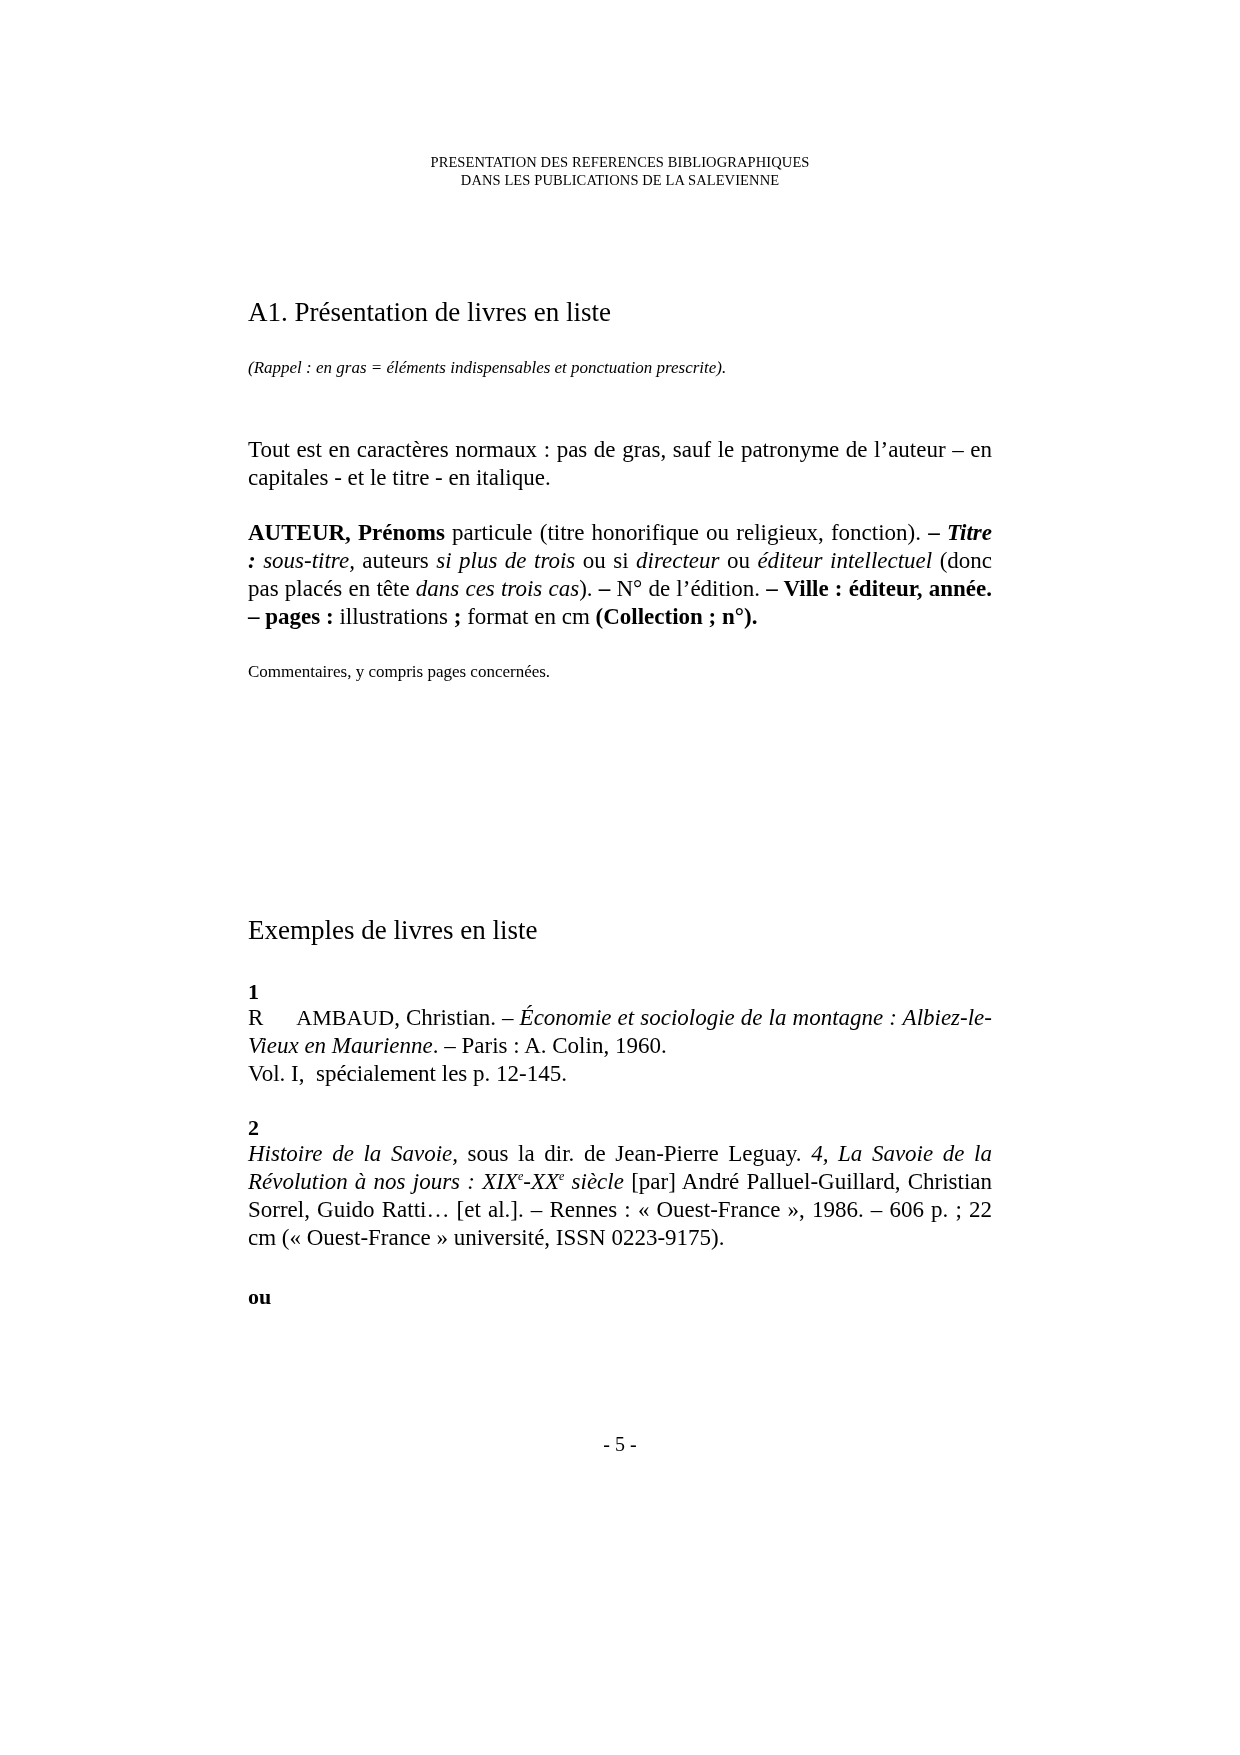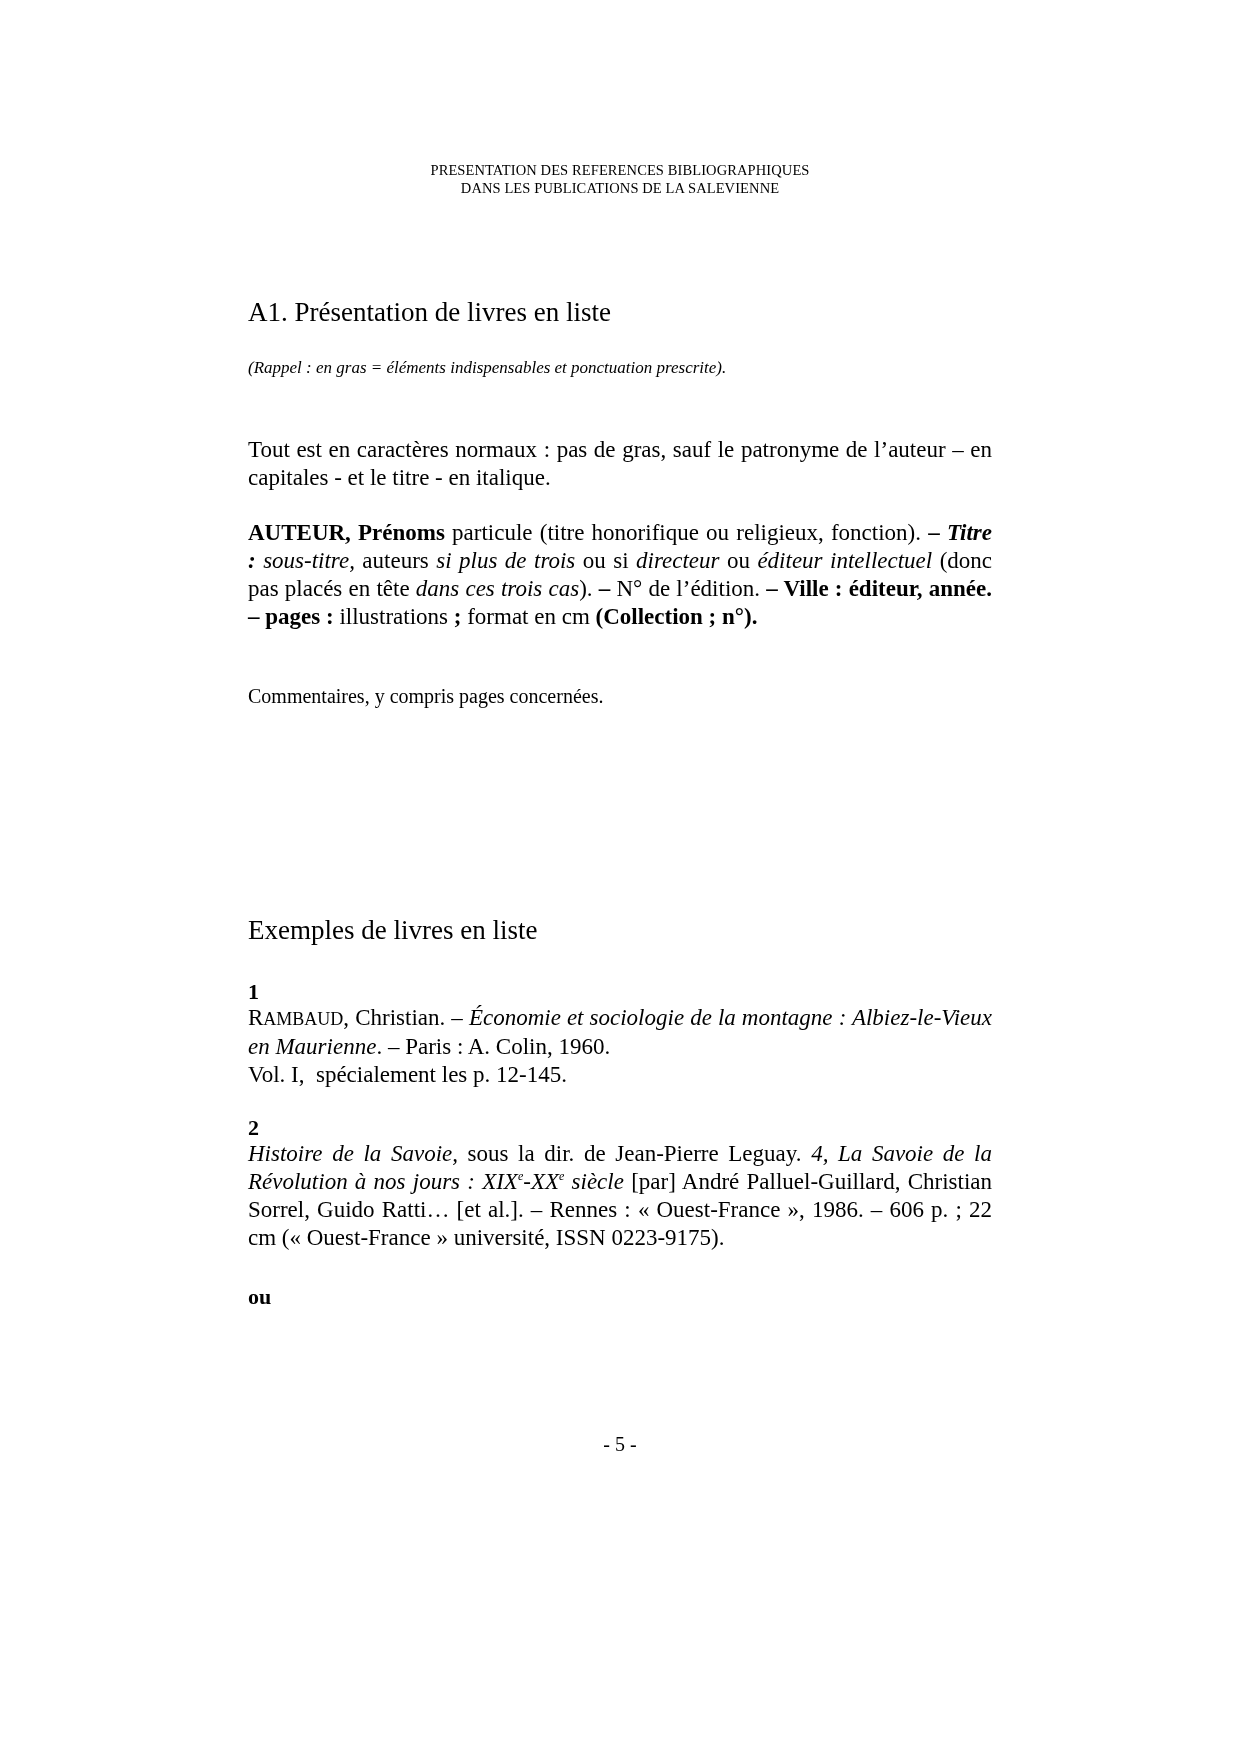--- a/index.html
+++ b/index.html
@@ -1,42 +1,42 @@
 <!DOCTYPE html>
 <html><head>
 <meta charset="utf-8">
 <style>
   html, body { margin: 0; padding: 0; background: #ffffff; }
   body { width: 1240px; height: 1755px; position: relative; overflow: hidden;
          font-family: "Liberation Serif", "DejaVu Serif", serif; color: #000; }
   .page { position: absolute; left: 0; top: 0; width: 1240px; height: 1755px; }
   .running-header { position: absolute; top: 153px; left: 0; width: 1240px; text-align: center;
-                    font-size: 14.5px; line-height: 18px; letter-spacing: 0.1px; margin-top: 8px; }
+                    font-size: 14.5px; line-height: 18px; letter-spacing: 0.1px; }
   .col { position: absolute; left: 248px; width: 744px; }
   .h1 { font-weight: normal; font-size: 27px; line-height: 32px; top: 296px; }
   .rappel { top: 357px; font-style: italic; font-size: 17px; line-height: 22px; }
   .para { font-size: 23px; line-height: 28px; text-align: justify; }
   .p-intro { top: 436px; font-family: Liberation Serif, serif; }
   .p-format { top: 519px; }
-  .comment-small { font-size: 20px; line-height: 22px; margin-top: 24px; }
+  .comment-small { font-size: 17px; line-height: 22px; }
   .c1 { top: 661px; }
   .nb { top: 708px; font-size: 17px; line-height: 23px; text-align: justify; }
   .nb .it { font-style: italic; }
   .h2 { top: 914px; font-size: 27px; line-height: 32px; }
   .num { font-weight: bold; font-size: 22px; line-height: 28px; }
   .n1 { top: 978px; }
   .e1 { top: 1004px; }
   .n2 { top: 1114px; }
   .e2 { top: 1140px; }
   .ou { top: 1283px; }
   .e3 { top: 1309px; }
   .it { font-style: italic; }
   .b { font-weight: bold; }
   .bi { font-weight: bold; font-style: italic; }
-  .sc-small { font-size: 18px; }
+  .sc-small { font-size: 22px; margin-left: 33px; }
   sup { font-size: 12px; line-height: 0; vertical-align: super; }
   .page-number { position: absolute; top: 1432px; left: 0; width: 1240px; text-align: center;
                  font-size: 20px; line-height: 24px; }
 </style>
 </head>
 <body>
 
 <div class="page">
 
   <div class="running-header">

